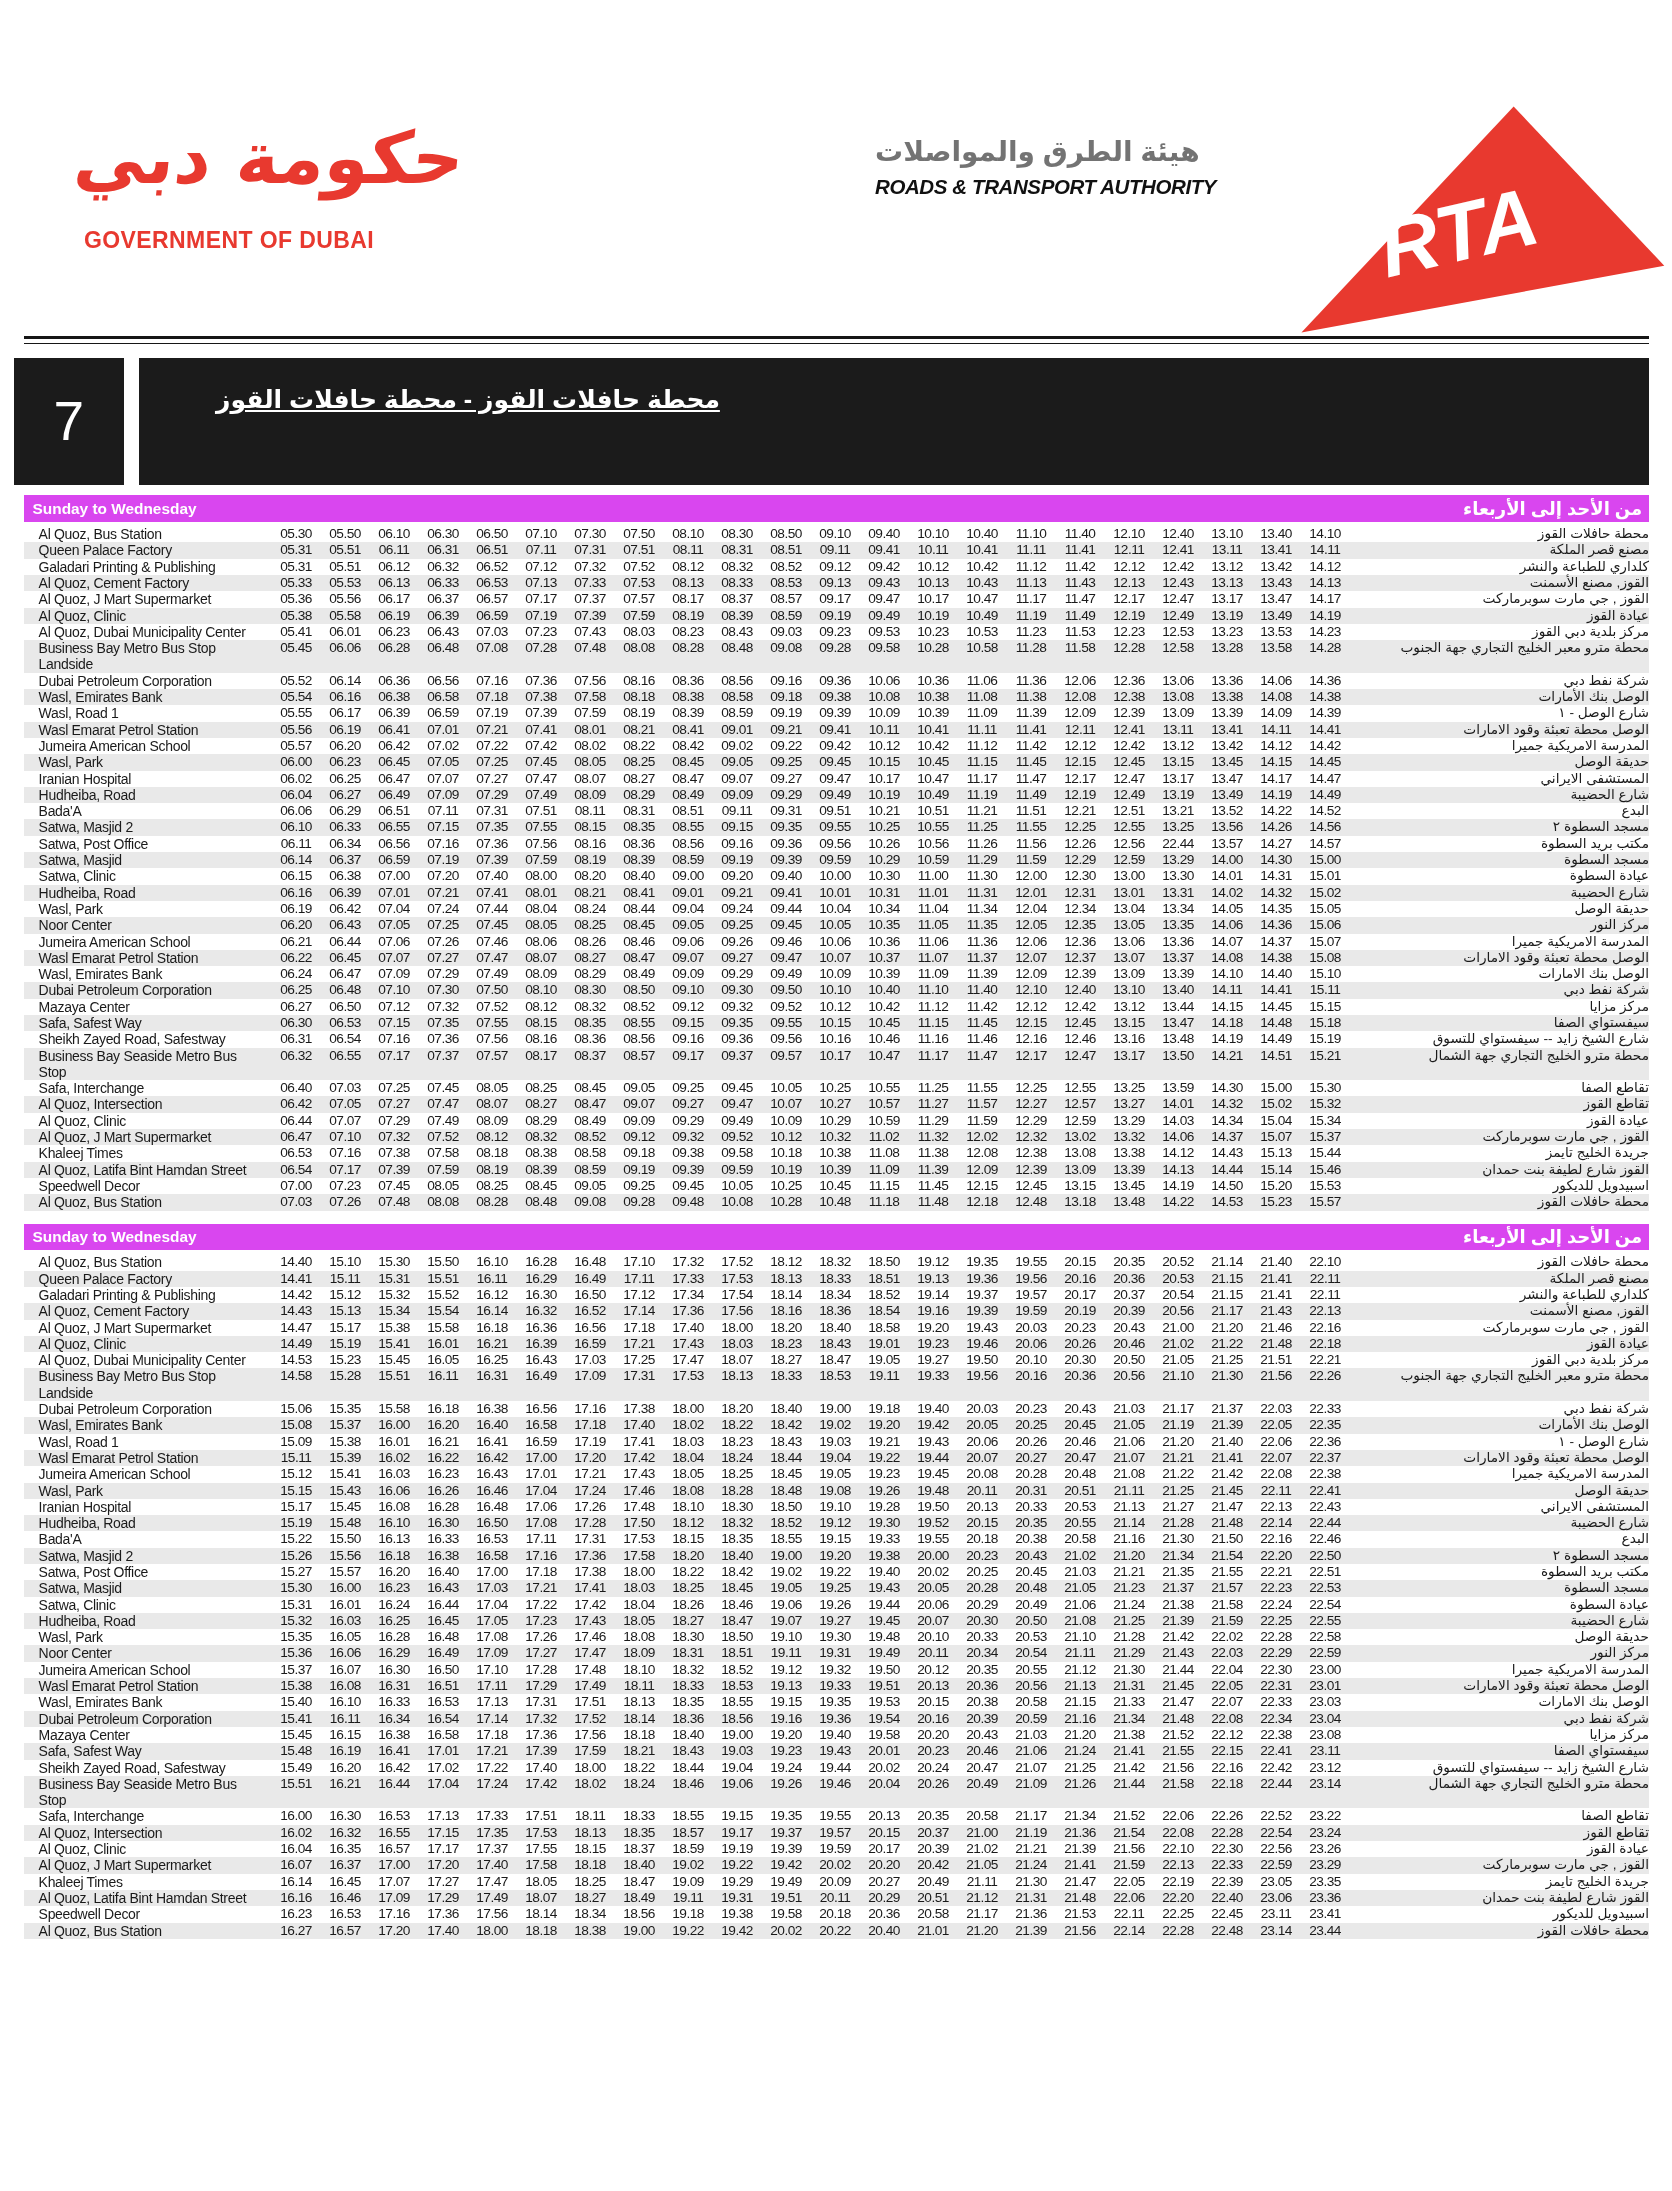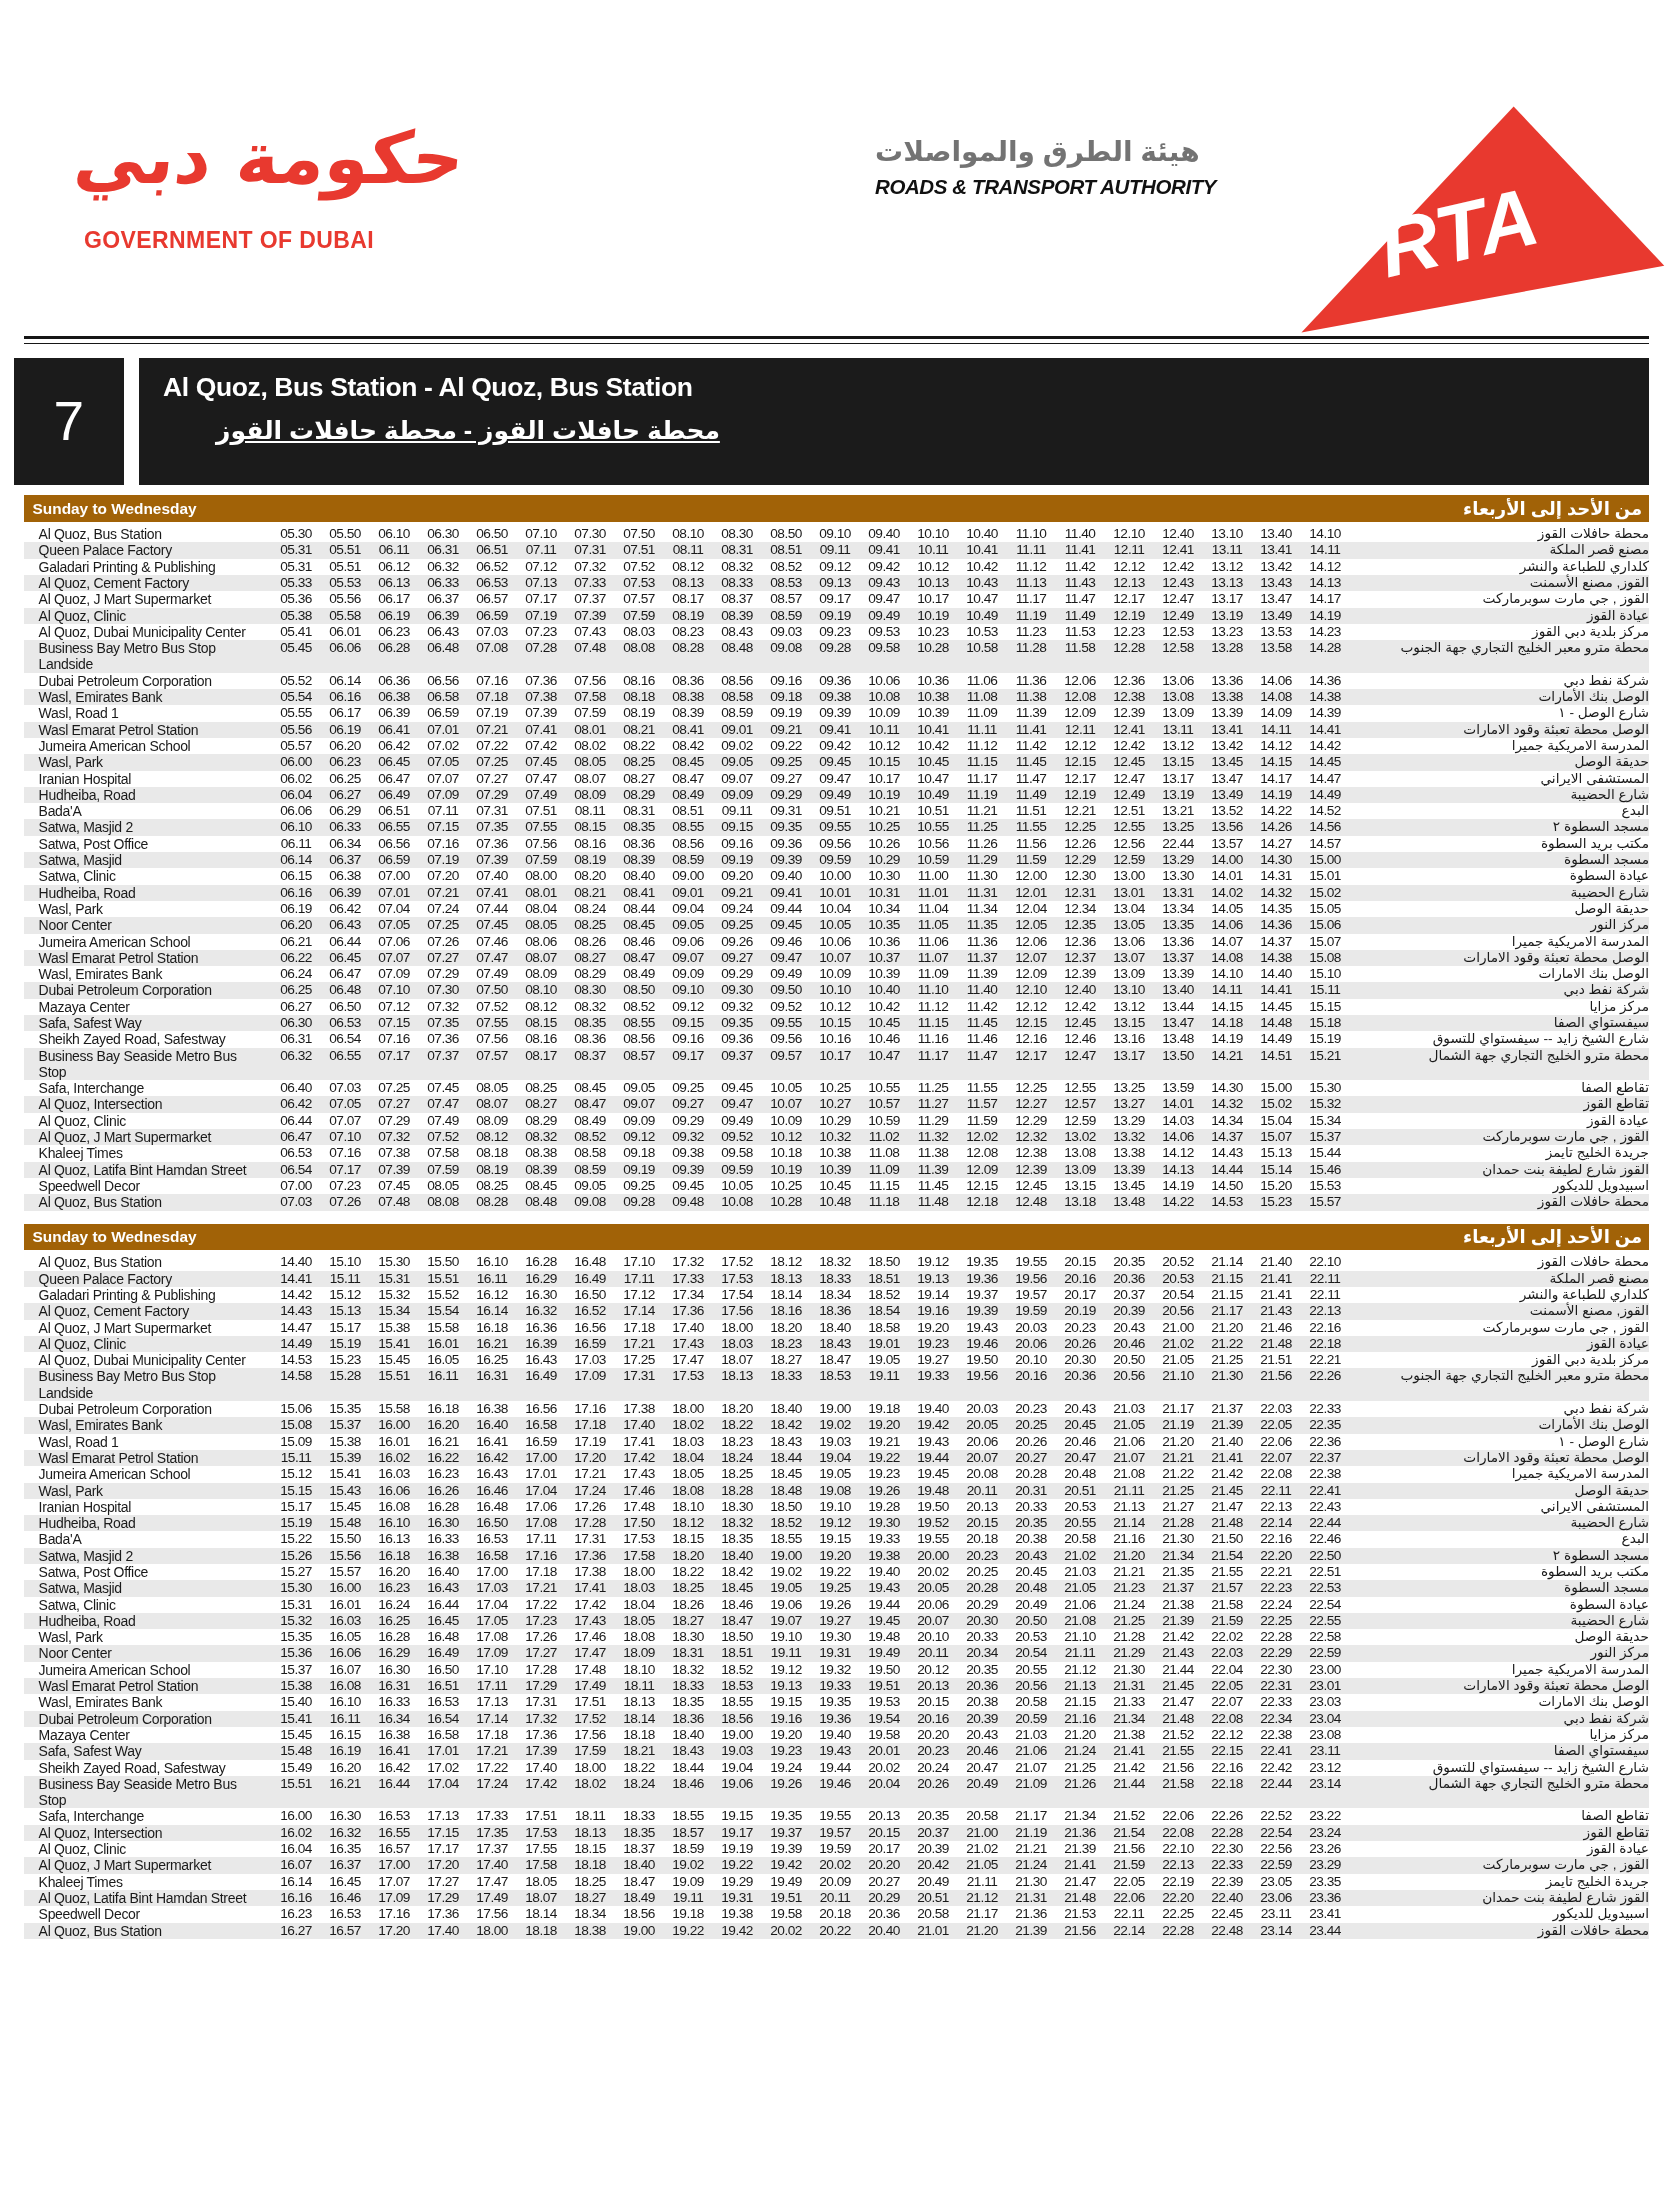--- a/index.html
+++ b/index.html
@@ -26,21 +26,21 @@
   .route-row{display:flex;margin:13.7px 24px 0 13.7px;gap:15.4px;height:127px;}
   .route-number{
     width:110px;background:#1b1b1b;color:#fff;display:flex;align-items:center;justify-content:center;
     font-size:55px;font-weight:400;
   }
   .route-title{flex:1;background:#1b1b1b;color:#fff;padding:13.7px 0 0 24px;}
   .route-title-en{font-size:26.5px;font-weight:bold;letter-spacing:-0.4px;}
   .route-title-ar{font-size:25px;font-weight:bold;direction:rtl;text-align:left;padding-left:53px;margin-top:13.7px;text-decoration:underline;}
   
   .day-bar{
-    margin:10.3px 24px 0 24px;background:#a16207;color:#fff;height:26.5px;
+    margin:10.3px 24px 0 24px;background:#d946ef;color:#fff;height:26.5px;
     display:flex;align-items:center;justify-content:space-between;padding:0 6.8px 0 8.6px;
   }
   .day-bar .en{font-weight:bold;font-size:15.4px;}
   .day-bar .ar{font-weight:bold;font-size:18px;direction:rtl;}
   .day-bar.second{margin-top:13px;}
   
   .ttable{margin:4.3px 24px 0 24px;}
   .trow{
     display:grid;grid-template-columns:233px repeat(22,49px) 1fr;
     align-items:start;padding-left:14.6px;min-height:16.3px;
@@ -66,21 +66,20 @@
     <path d="M 4 296 L 252 32 L 428 218 L 4 296 Z" fill="#e8392f"></path>
     <text x="104" y="232" transform="rotate(-13 104 232)" font-family="Liberation Sans, DejaVu Sans, sans-serif" font-size="95" font-weight="bold" font-style="italic" fill="#ffffff">RTA</text>
   </svg>
 </div>
 
 <div class="rule"></div>
 
 <div class="route-row">
   <div class="route-number">7</div>
   <div class="route-title">
-    <div class="route-title-en">Al Quoz, Bus Station - Al Quoz, Bus Station</div>
     <div class="route-title-ar">محطة حافلات القوز - محطة حافلات القوز</div>
   </div>
 </div>
 
 <div class="day-bar">
   <span class="en">Sunday to Wednesday</span>
   <span class="ar">من الأحد إلى الأربعاء</span>
 </div>
 <div class="ttable">
     <div class="trow">

